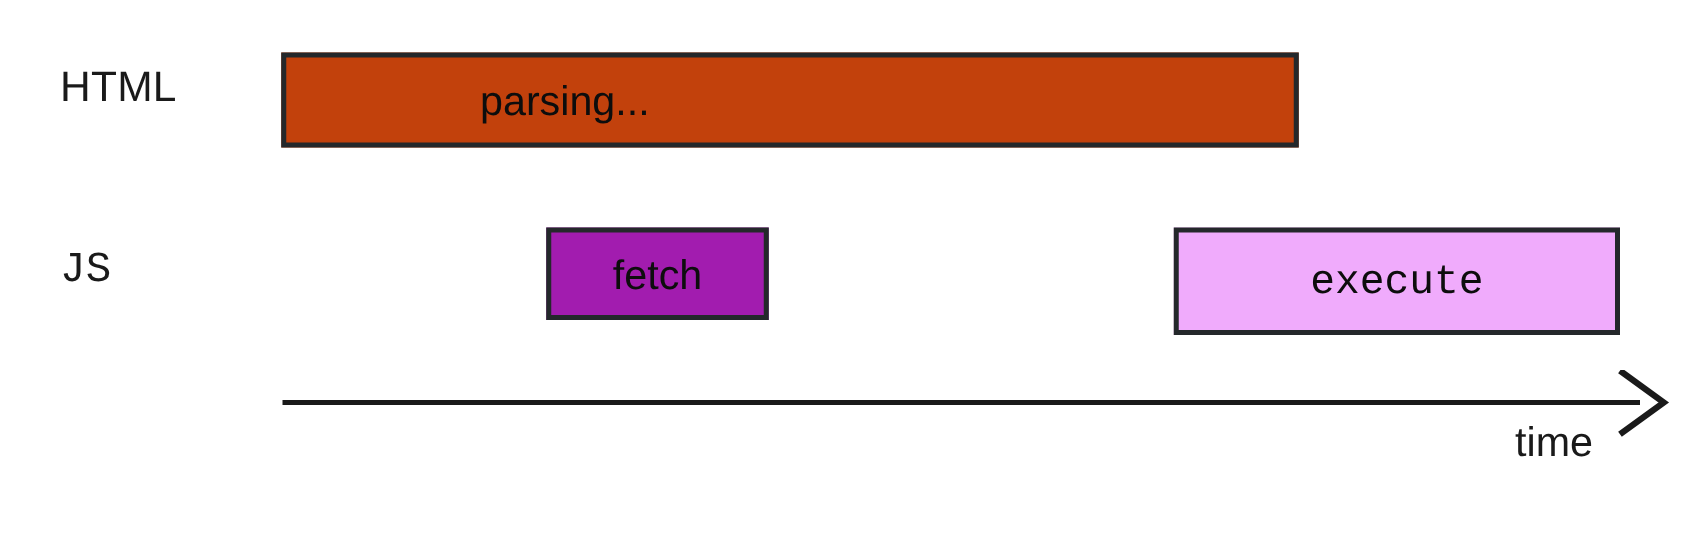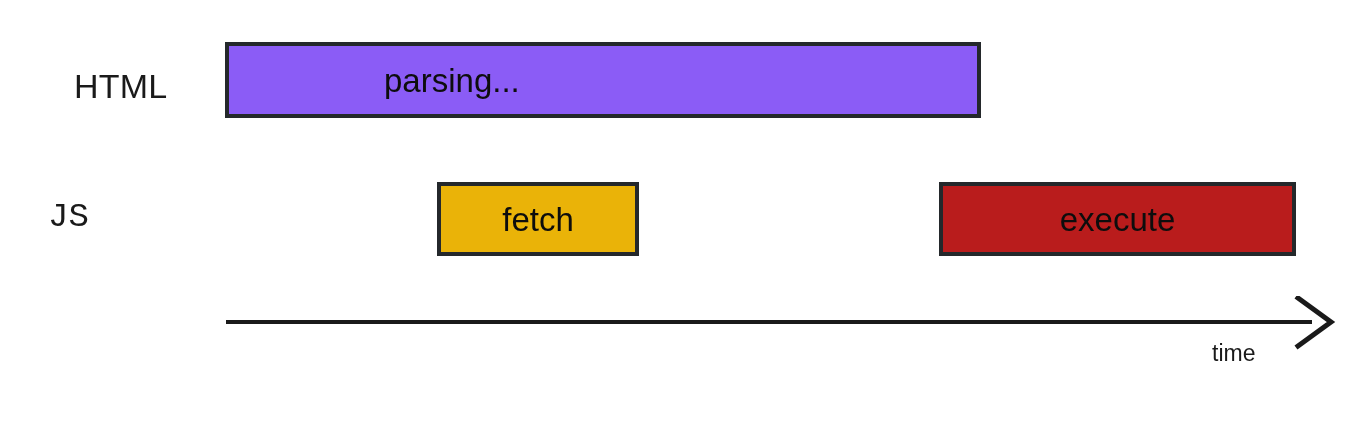--- a/index.html
+++ b/index.html
@@ -22,21 +22,21 @@
     height: 430px;
   }
   .row-label {
     position: absolute;
     font-size: 34px;
     line-height: 34px;
     letter-spacing: 0.2px;
     color: #1a1a1a;
     white-space: nowrap;
   }
-  #label-html { left: 48px; top: 69px; margin-left: 26px; }
+  #label-html { left: 48px; top: 53px; }
   #label-js   { left: 48px; top: 200px; font-family: Liberation Mono, monospace; }
 
   .bar {
     position: absolute;
     box-sizing: border-box;
     border: 4px solid #24282b;
     display: flex;
     align-items: center;
     overflow: hidden;
   }
@@ -44,60 +44,61 @@
     font-size: 33px;
     line-height: 33px;
     color: #0d0d0d;
     white-space: nowrap;
   }
 
   
   #bar-parsing {
     left: 225px;
     top: 42px;
-    width: 756px;
+    width: 814px;
     height: 76px;
-    background: #8b5cf6;
+    background: #c2410c;
     justify-content: space-between;
     padding: 0 22px 0 155px;
   }
 
   
   #bar-fetch {
     left: 437px;
     top: 182px;
-    width: 202px;
+    width: 178px;
     height: 74px;
-    background: #eab308;
+    background: #a21caf;
     justify-content: center;
   }
 
   
   #bar-execute {
     left: 939px;
     top: 182px;
     width: 357px;
-    height: 74px;
-    background: #b91c1c;
+    height: 86px;
+    background: #f0abfc;
     justify-content: center;
+    font-family: Liberation Mono, monospace;
   }
 
   
   #time-axis {
     position: absolute;
     left: 220px;
     top: 296px;
     width: 1120px;
     height: 56px;
   }
   #time-label {
     position: absolute;
     left: 1212px;
     top: 337px;
-    font-size: 23px;
+    font-size: 33px;
     line-height: 33px;
     color: #1a1a1a;
     white-space: nowrap;
   }
 </style>
 </head>
 <body>
 
 <div class="canvas">
 

